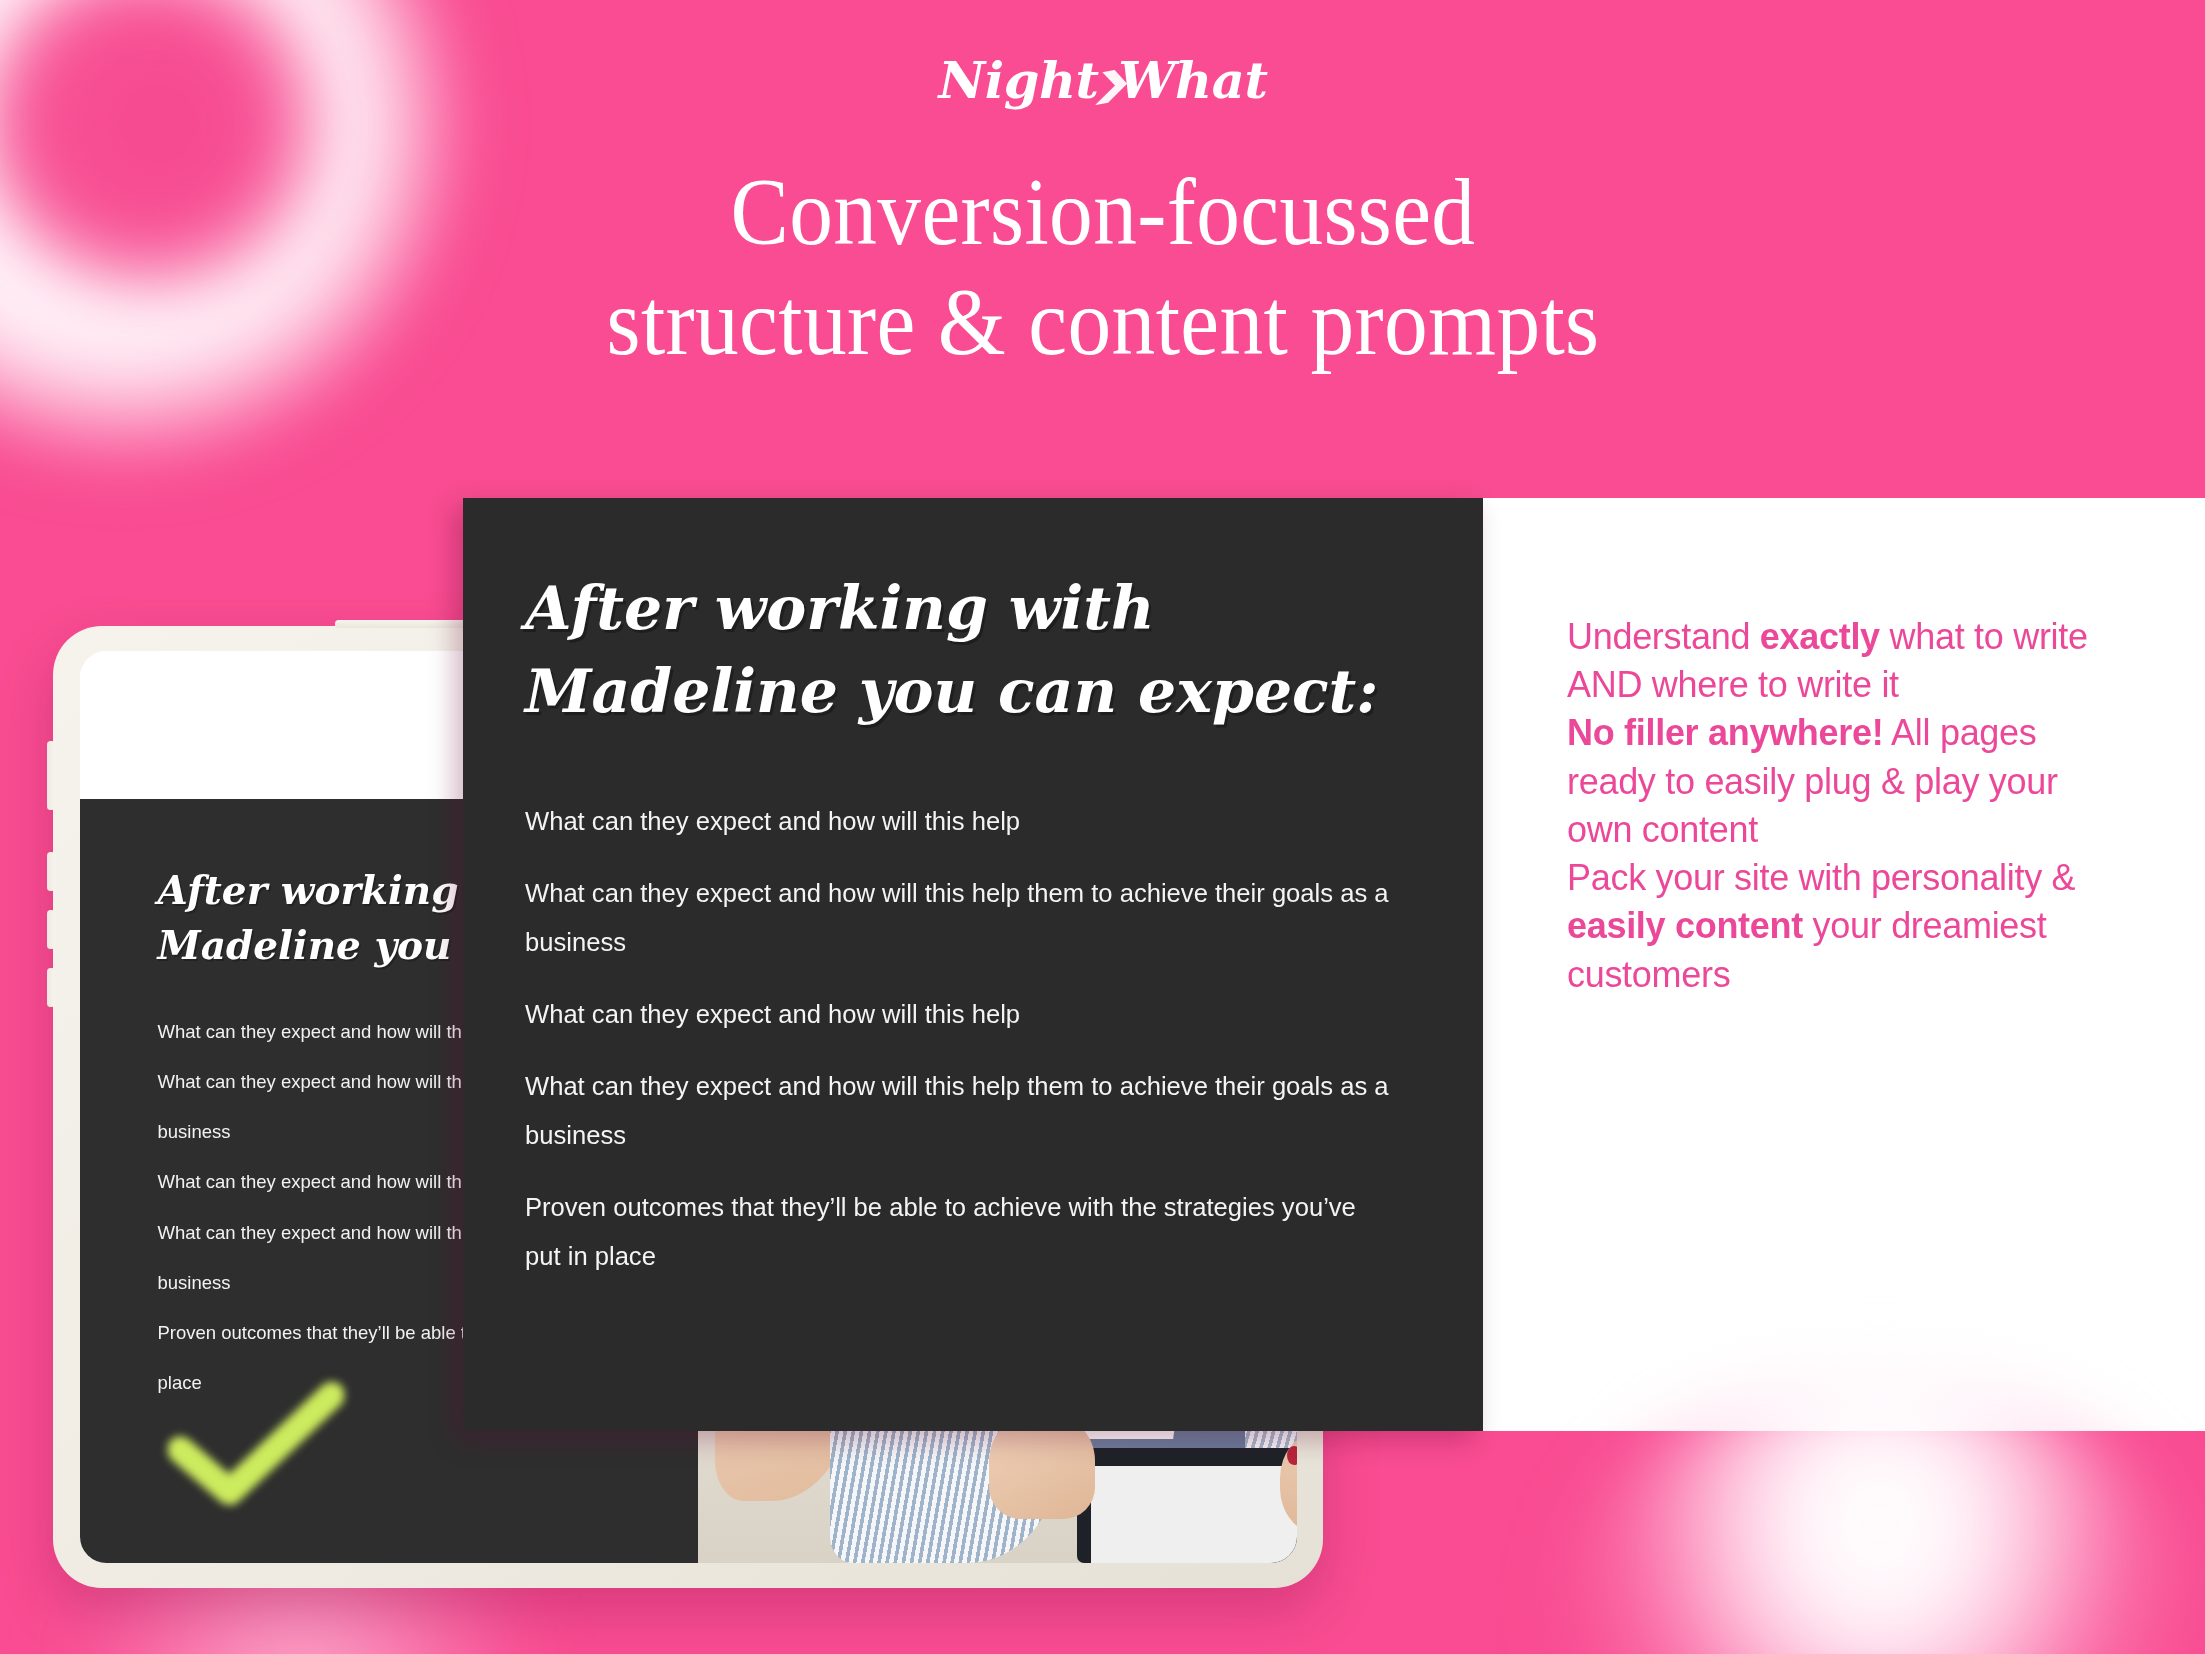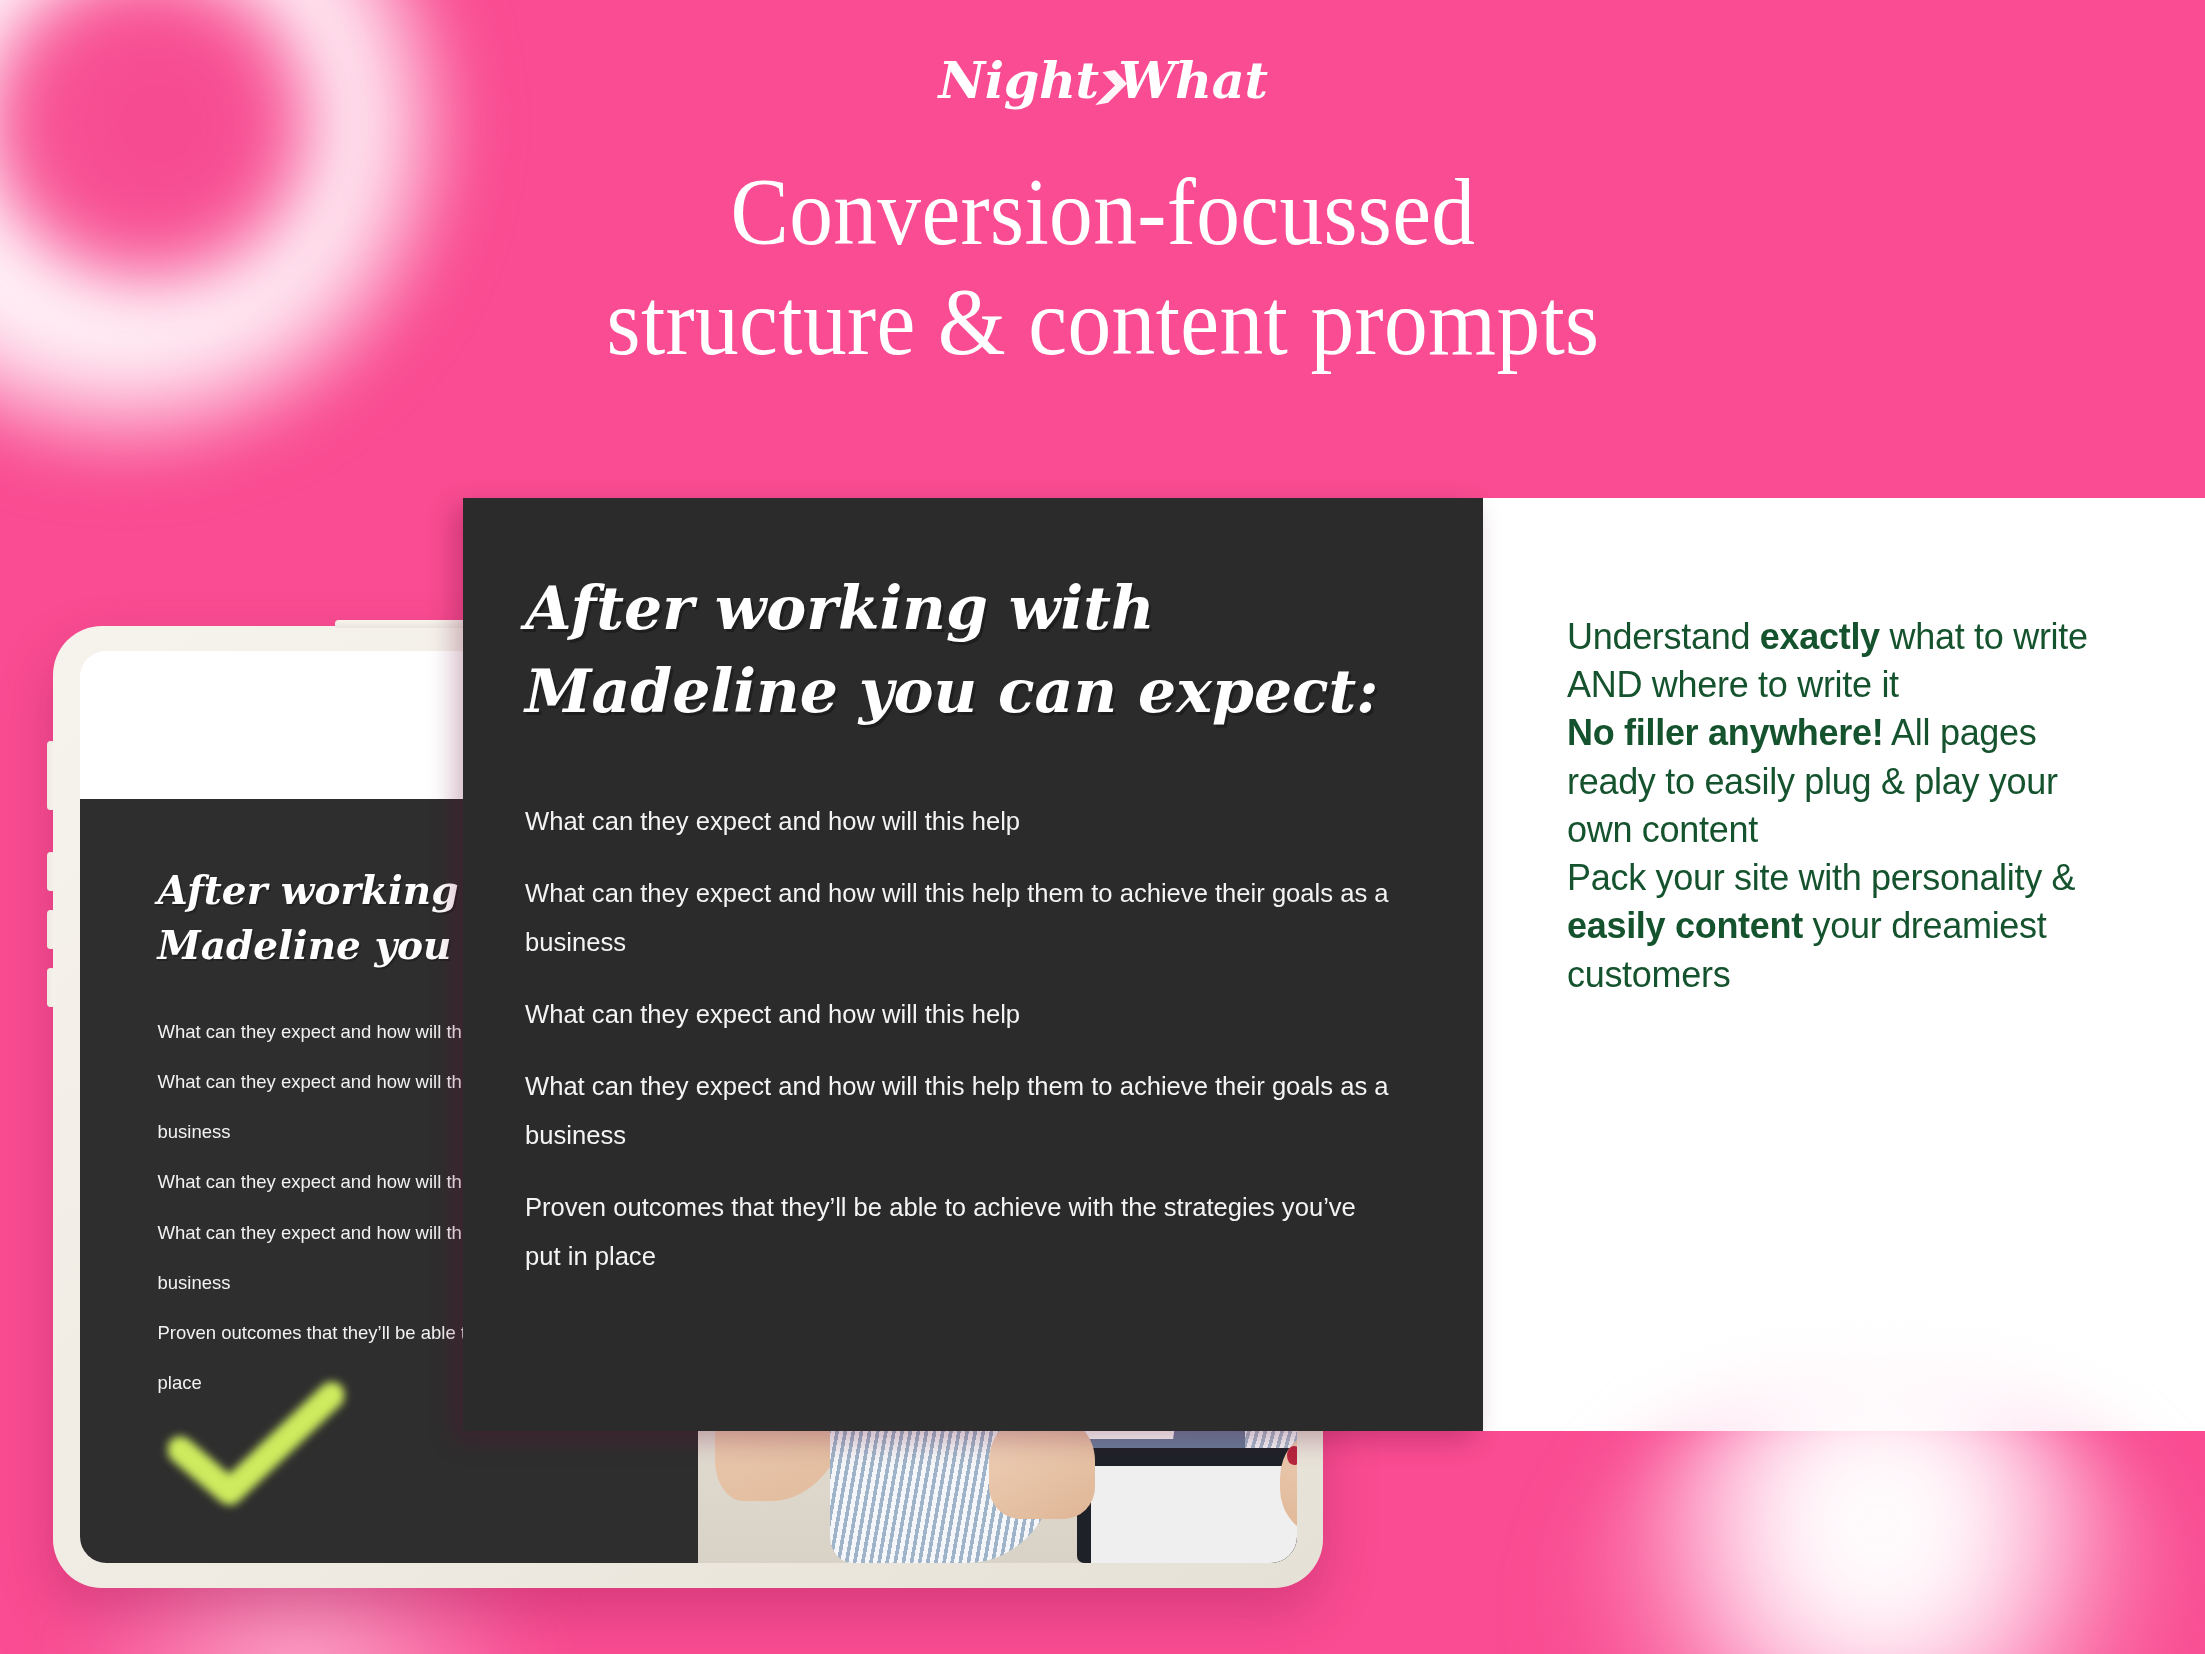--- a/index.html
+++ b/index.html
@@ -188,21 +188,21 @@
     left:1483px; top:498px;
     width:723px; height:933px;
     background:#FFFFFF;
   }
   #white-panel-inner { padding:115px 75px 0 84px; }
   #white-panel p {
     font-family:"Liberation Sans", sans-serif;
     font-weight:400;
     font-size:36px;
     line-height:1.34;
-    color:#14532d;
+    color:#ec4899;
     letter-spacing:-0.3px;
   }
   #white-panel p b { font-weight:700; }
   #white-panel p.gap { }
 
   
   #dark-card {
     position:absolute;
     left:463px; top:498px;
     width:1020px; height:933px;

